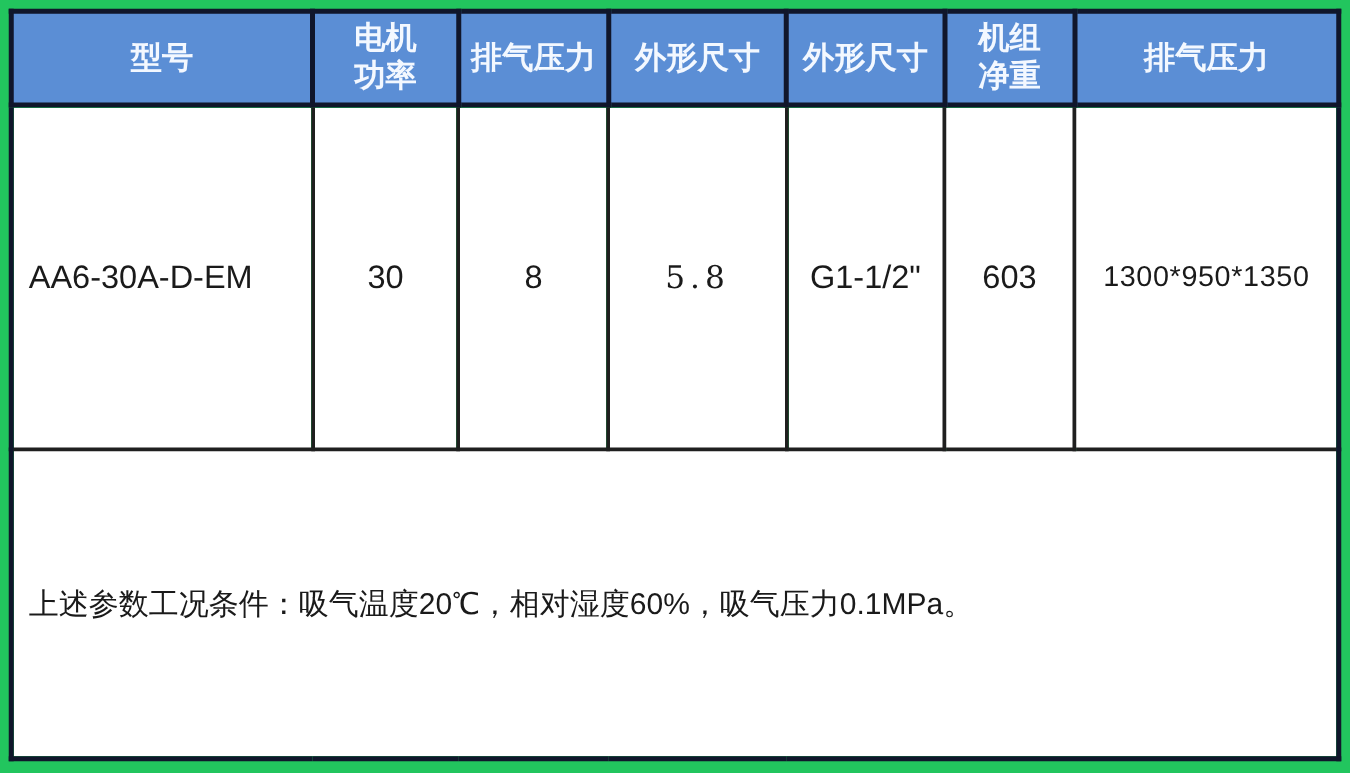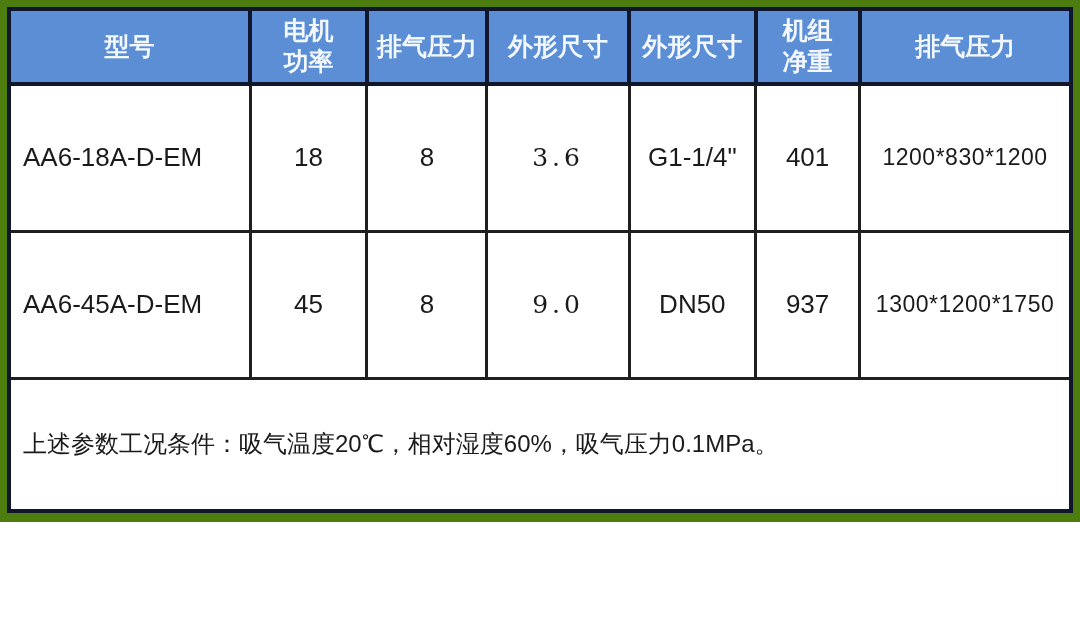--- a/index.html
+++ b/index.html
@@ -3,24 +3,24 @@
 <meta charset="utf-8">
 <style>
   html, body {
     margin: 0;
     padding: 0;
     background: #ffffff;
     font-family: "Liberation Sans", sans-serif;
   }
   .page {
     width: 1080px;
-    height: 522px;
+    height: 618px;
     box-sizing: border-box;
     padding: 7px 7px 9px 7px;
-    background: #4d7c0f;
+    background: #22c55e;
   }
   table.spec {
     width: 100%;
     height: 100%;
     border-collapse: collapse;
     table-layout: fixed;
     border: 4px solid #10162b;
   }
   
   thead th {
@@ -93,35 +93,26 @@
         <th>排气压力</th>
         <th>外形尺寸</th>
         <th>外形尺寸</th>
         <th>机组
 净重</th>
         <th>排气压力</th>
       </tr>
     </thead>
     <tbody>
       <tr>
-        <td class="model">AA6-18A-D-EM</td>
-        <td class="num">18</td>
+        <td class="model">AA6-30A-D-EM</td>
+        <td class="num">30</td>
         <td class="num">8</td>
-        <td class="flow">3.6</td>
-        <td class="num">G1-1/4"</td>
-        <td class="num">401</td>
-        <td class="dims">1200*830*1200</td>
-      </tr>
-      <tr>
-        <td class="model">AA6-45A-D-EM</td>
-        <td class="num">45</td>
-        <td class="num">8</td>
-        <td class="flow">9.0</td>
-        <td class="num">DN50</td>
-        <td class="num">937</td>
-        <td class="dims">1300*1200*1750</td>
+        <td class="flow">5.8</td>
+        <td class="num">G1-1/2"</td>
+        <td class="num">603</td>
+        <td class="dims">1300*950*1350</td>
       </tr>
       <tr class="footnote-row">
         <td colspan="7">上述参数工况条件：吸气温度20℃，相对湿度60%，吸气压力0.1MPa。</td>
       </tr>
     </tbody>
   </table>
 </div>
 
 </body></html>

